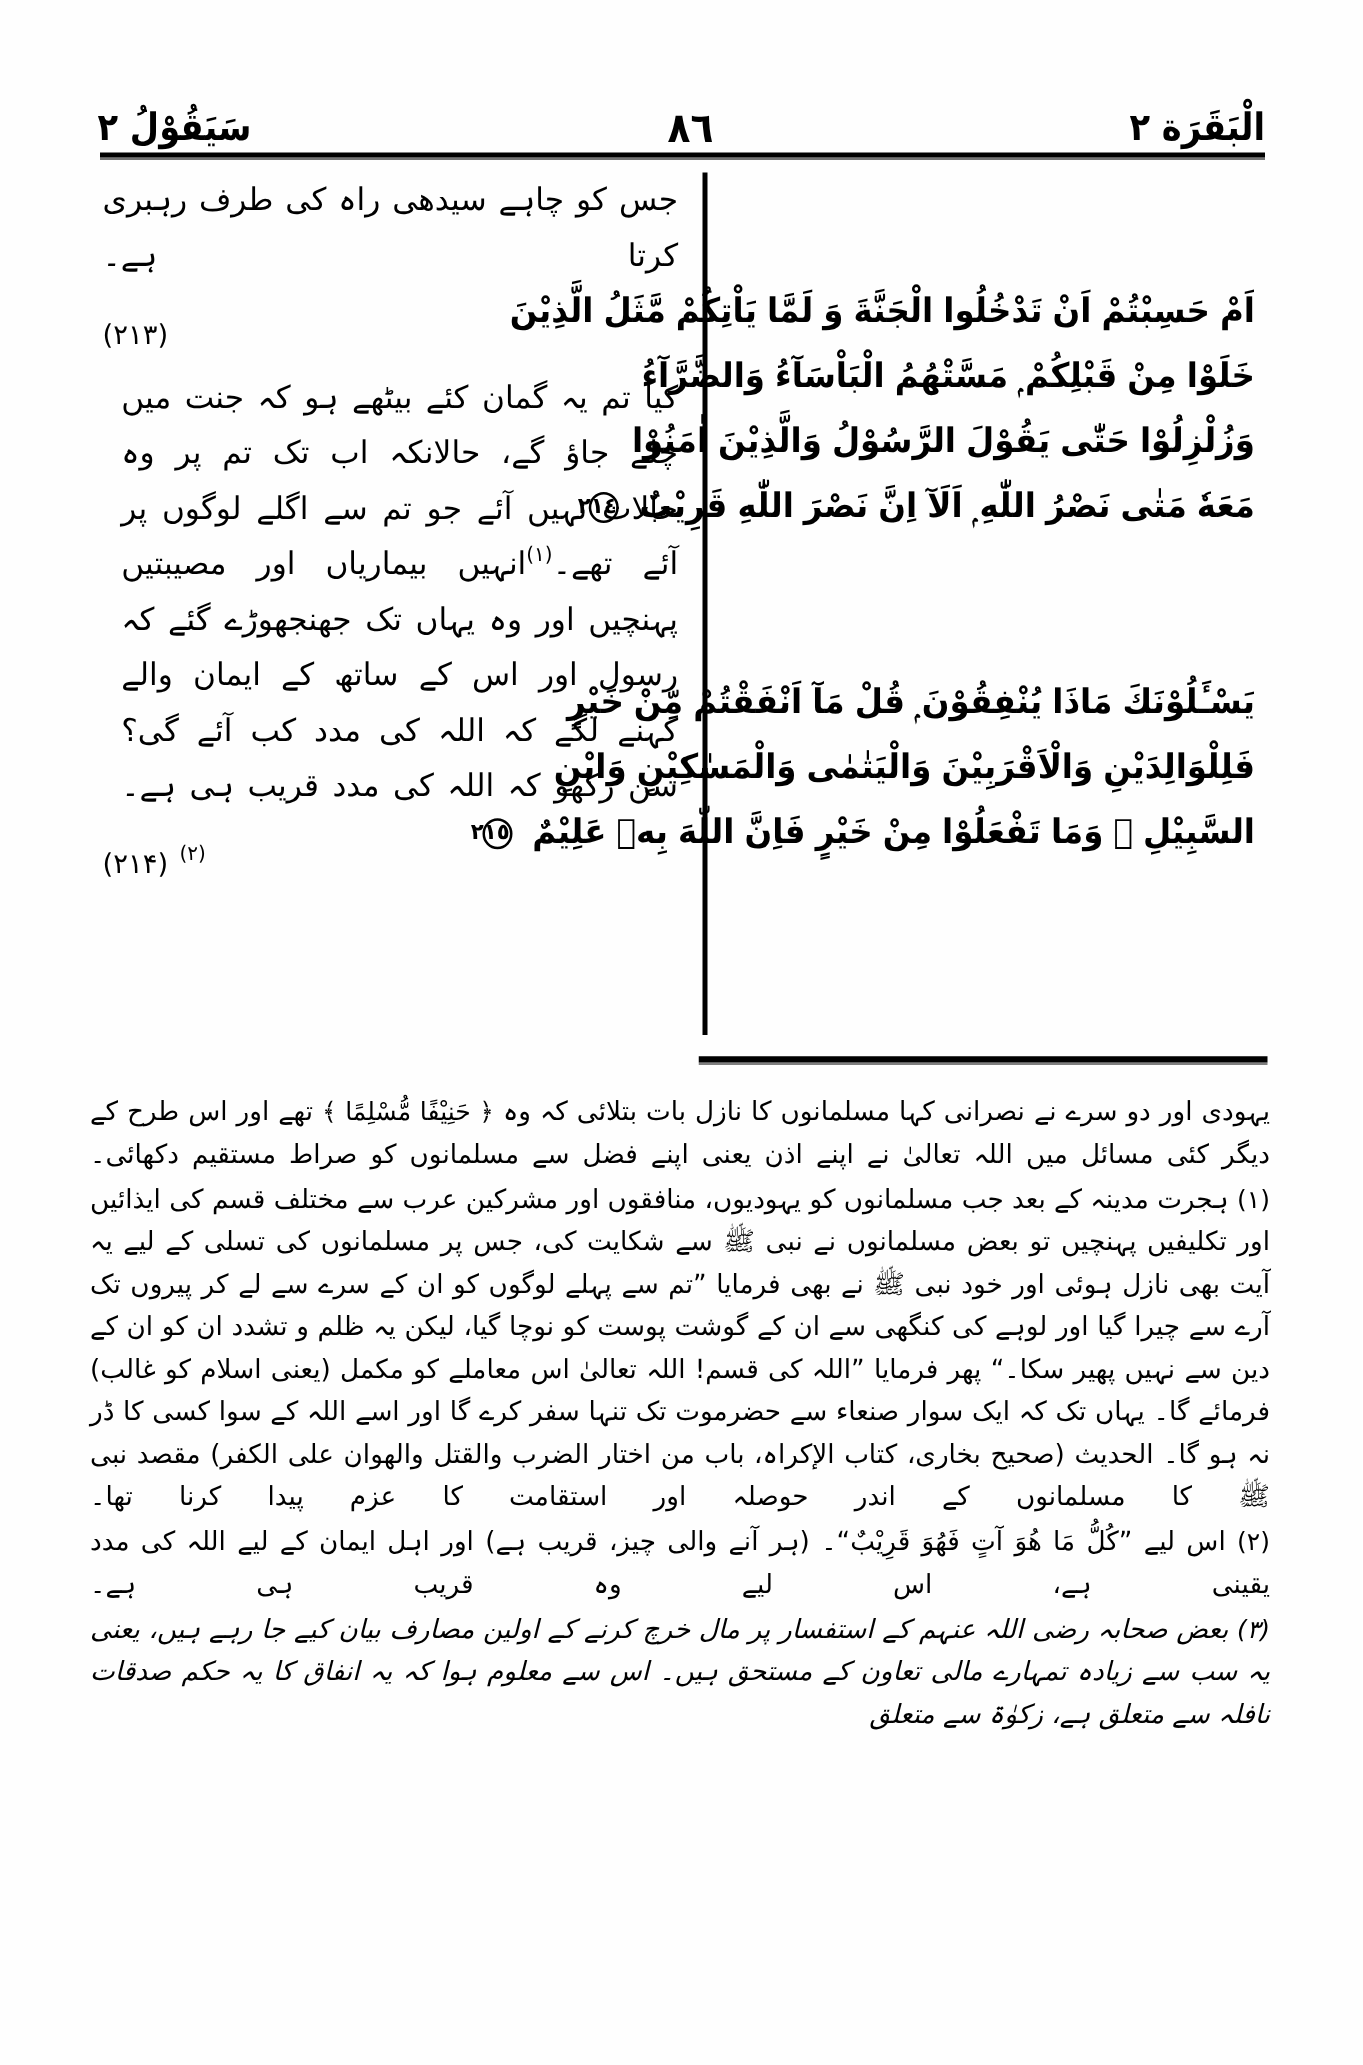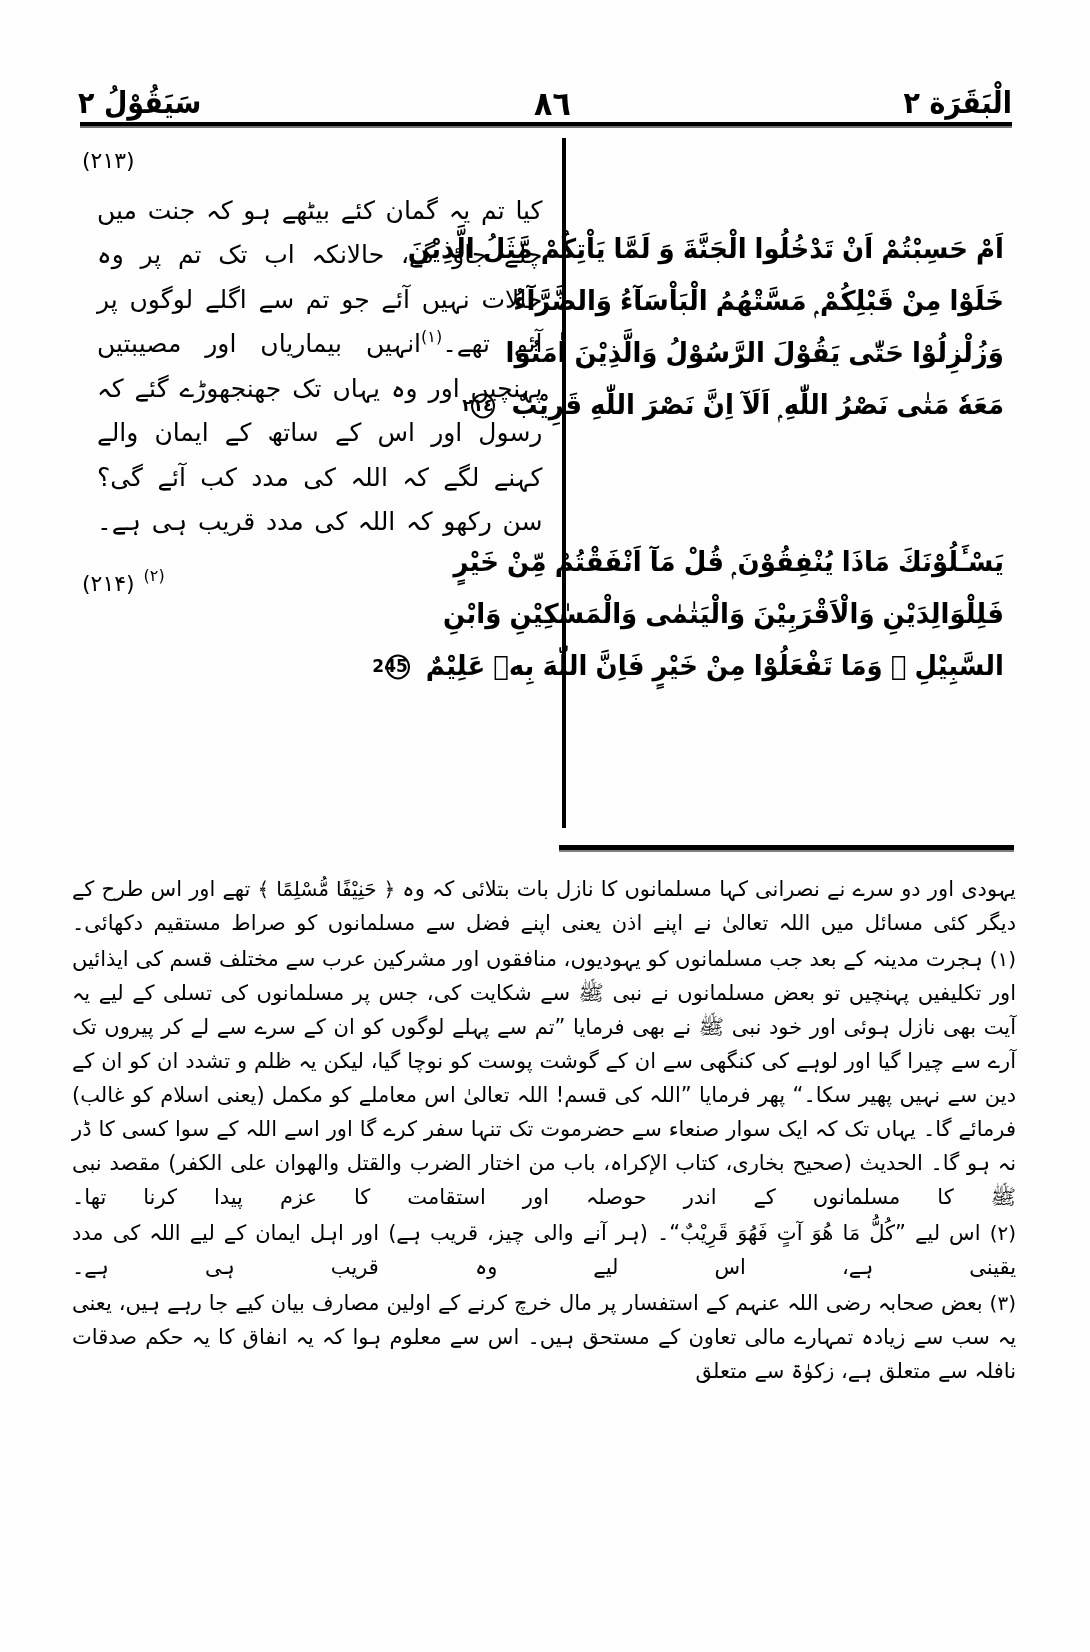--- a/index.html
+++ b/index.html
@@ -177,21 +177,21 @@
   .fn-para {
     direction: rtl;
     text-align: justify;
     text-align-last: justify;
     font-size: 21px;
     line-height: 1.62;
     font-weight: 500;
     margin: 0 0 2px 0;
     word-spacing: 0px;
   }
-  .fn-para.last-left { text-align-last: right; }
+  .fn-para.last-left { text-align-last: right; font-style: italic; }
   .fn-marker { font-size: 20px; }
   .fn-ar {
     font-size: 20px;
     font-weight: 400;
   }
 </style>
 </head>
 <body>
 
 <div class="page">
@@ -210,29 +210,30 @@
       <div class="ayah-group g1">
         <span class="ayah-line">اَمْ حَسِبْتُمْ اَنْ تَدْخُلُوا الْجَنَّةَ وَ لَمَّا يَاْتِكُمْ مَّثَلُ الَّذِيْنَ</span>
         <span class="ayah-line">خَلَوْا مِنْ قَبْلِكُمْ ۭ مَسَّتْهُمُ الْبَاْسَآءُ وَالضَّرَّآءُ</span>
         <span class="ayah-line">وَزُلْزِلُوْا حَتّٰى يَقُوْلَ الرَّسُوْلُ وَالَّذِيْنَ اٰمَنُوْا</span>
         <span class="ayah-line"><span>مَعَهٗ مَتٰى نَصْرُ اللّٰهِ ۭ اَلَآ اِنَّ نَصْرَ اللّٰهِ قَرِيْبٌ</span><span class="ayah-num">٢١٤</span></span>
       </div>
 
       <div class="ayah-group g2">
         <span class="ayah-line">يَسْـَٔلُوْنَكَ مَاذَا يُنْفِقُوْنَ ۭ قُلْ مَآ اَنْفَقْتُمْ مِّنْ خَيْرٍ</span>
         <span class="ayah-line">فَلِلْوَالِدَيْنِ وَالْاَقْرَبِيْنَ وَالْيَتٰمٰى وَالْمَسٰكِيْنِ وَابْنِ</span>
-        <span class="ayah-line"><span>السَّبِيْلِ ۭ وَمَا تَفْعَلُوْا مِنْ خَيْرٍ فَاِنَّ اللّٰهَ بِهٖ عَلِيْمٌ</span><span class="ayah-num">245</span></span>
+        <span class="ayah-line"><span>السَّبِيْلِ ۭ وَمَا تَفْعَلُوْا مِنْ خَيْرٍ فَاِنَّ اللّٰهَ بِهٖ عَلِيْمٌ</span><span class="ayah-num">٢١٥</span></span>
       </div>
 
     </div>
 
     <div class="col-divider"></div>
 
     <div class="col-urdu">
 
+      <p class="urdu-para p1"><span>جس کو چاہے سیدھی راہ کی طرف رہبری کرتا ہے۔</span></p>
       <p class="urdu-para tail-right"><span class="vno">(۲۱۳)</span></p>
 
       <p class="urdu-para p2"><span>کیا تم یہ گمان کئے بیٹھے ہو کہ جنت میں چلے جاؤ گے، حالانکہ اب تک تم پر وہ حالات نہیں آئے جو تم سے اگلے لوگوں پر آئے تھے۔</span><span class="fn">(۱)</span><span>انہیں بیماریاں اور مصیبتیں پہنچیں اور وہ یہاں تک جھنجھوڑے گئے کہ رسول اور اس کے ساتھ کے ایمان والے کہنے لگے کہ اللہ کی مدد کب آئے گی؟ سن رکھو کہ اللہ کی مدد قریب ہی ہے۔</span></p>
       <p class="urdu-para tail-right"><span class="fn">(۲)</span>&nbsp;<span class="vno">(۲۱۴)</span></p>
 
 
     </div>
   </div>
 
   <div class="footnote-rule"></div>

